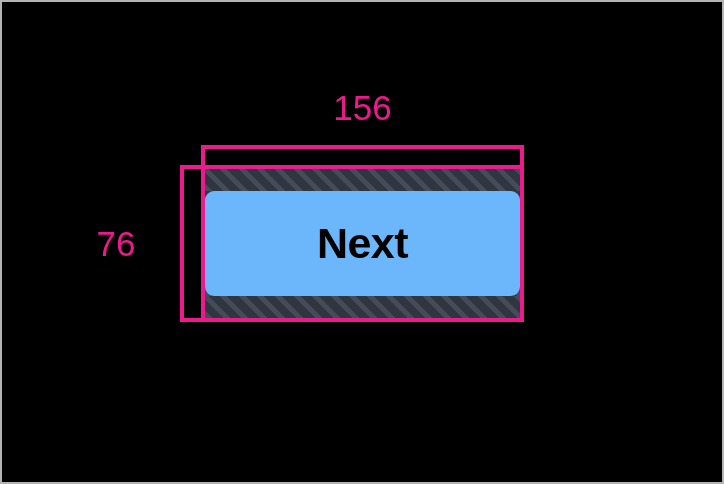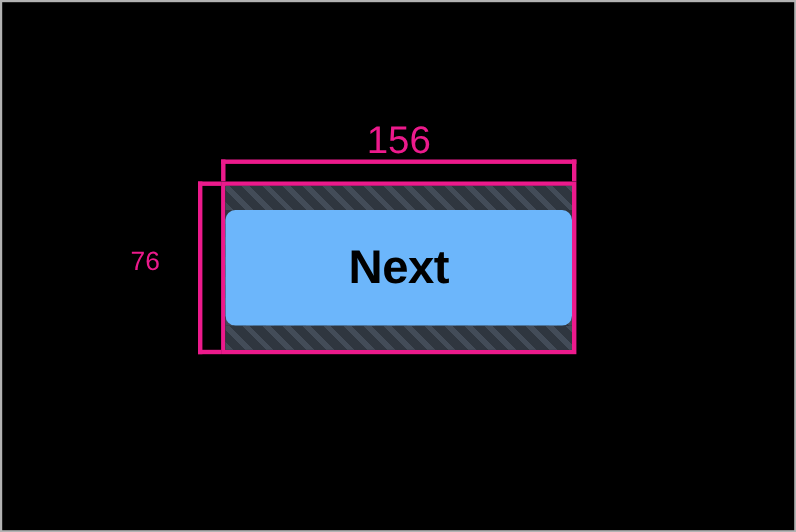--- a/index.html
+++ b/index.html
@@ -136,21 +136,20 @@
     left: 199px;
     top: 88px;
     width: 323px;
     text-align: center;
     color: #ec1a8c;
     font-family: "Liberation Sans", sans-serif;
     font-size: 35px;
     font-weight: normal;
     line-height: 1;
     user-select: none;
-    margin-top: 20px;
   }
 
   
   #height-dimension {
     position: absolute;
     left: 178px;
     top: 163px;
     width: 21px;
     height: 157px;
   }
@@ -167,27 +166,27 @@
     left: 0;
     width: 21px;
     height: 4px;
     background: #ec1a8c;
   }
   #height-dimension .dim-tick.top    { top: 0; }
   #height-dimension .dim-tick.bottom { bottom: 0; }
 
   #height-label {
     position: absolute;
-    left: 96px;
+    left: 80px;
     top: 224px;
     width: 68px;
     text-align: center;
     color: #ec1a8c;
     font-family: "Liberation Sans", sans-serif;
-    font-size: 24px;
+    font-size: 35px;
     font-weight: normal;
     line-height: 1;
     user-select: none;
   }
 </style>
 </head>
 <body>
 
 <div id="screen">
 

